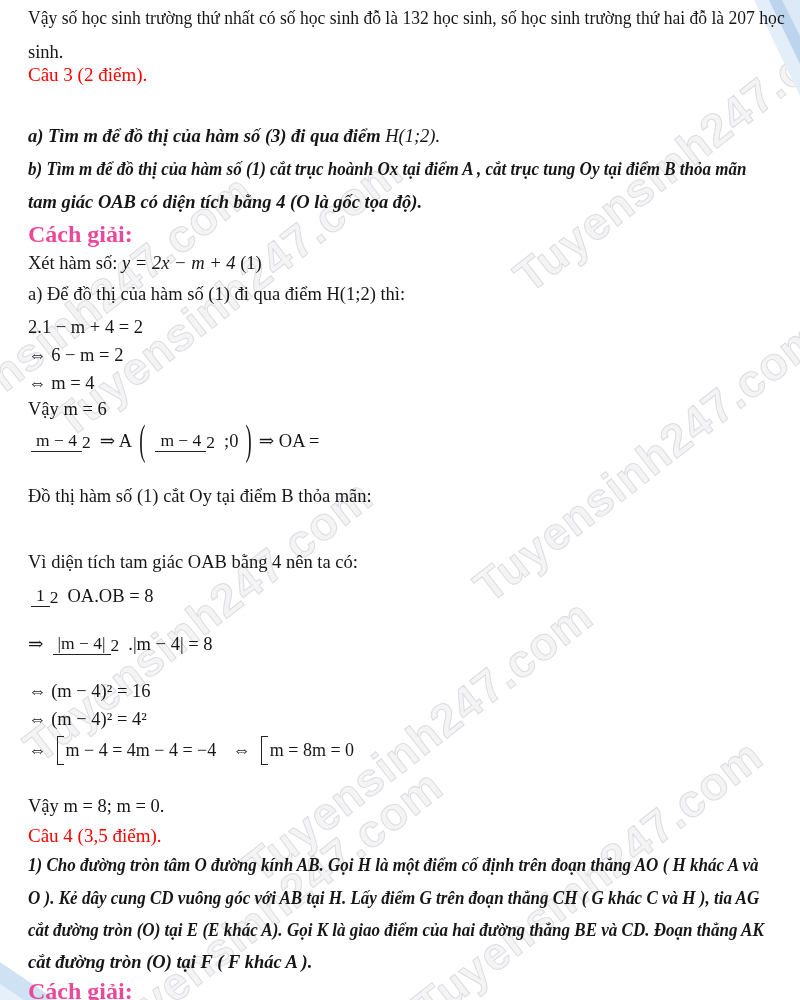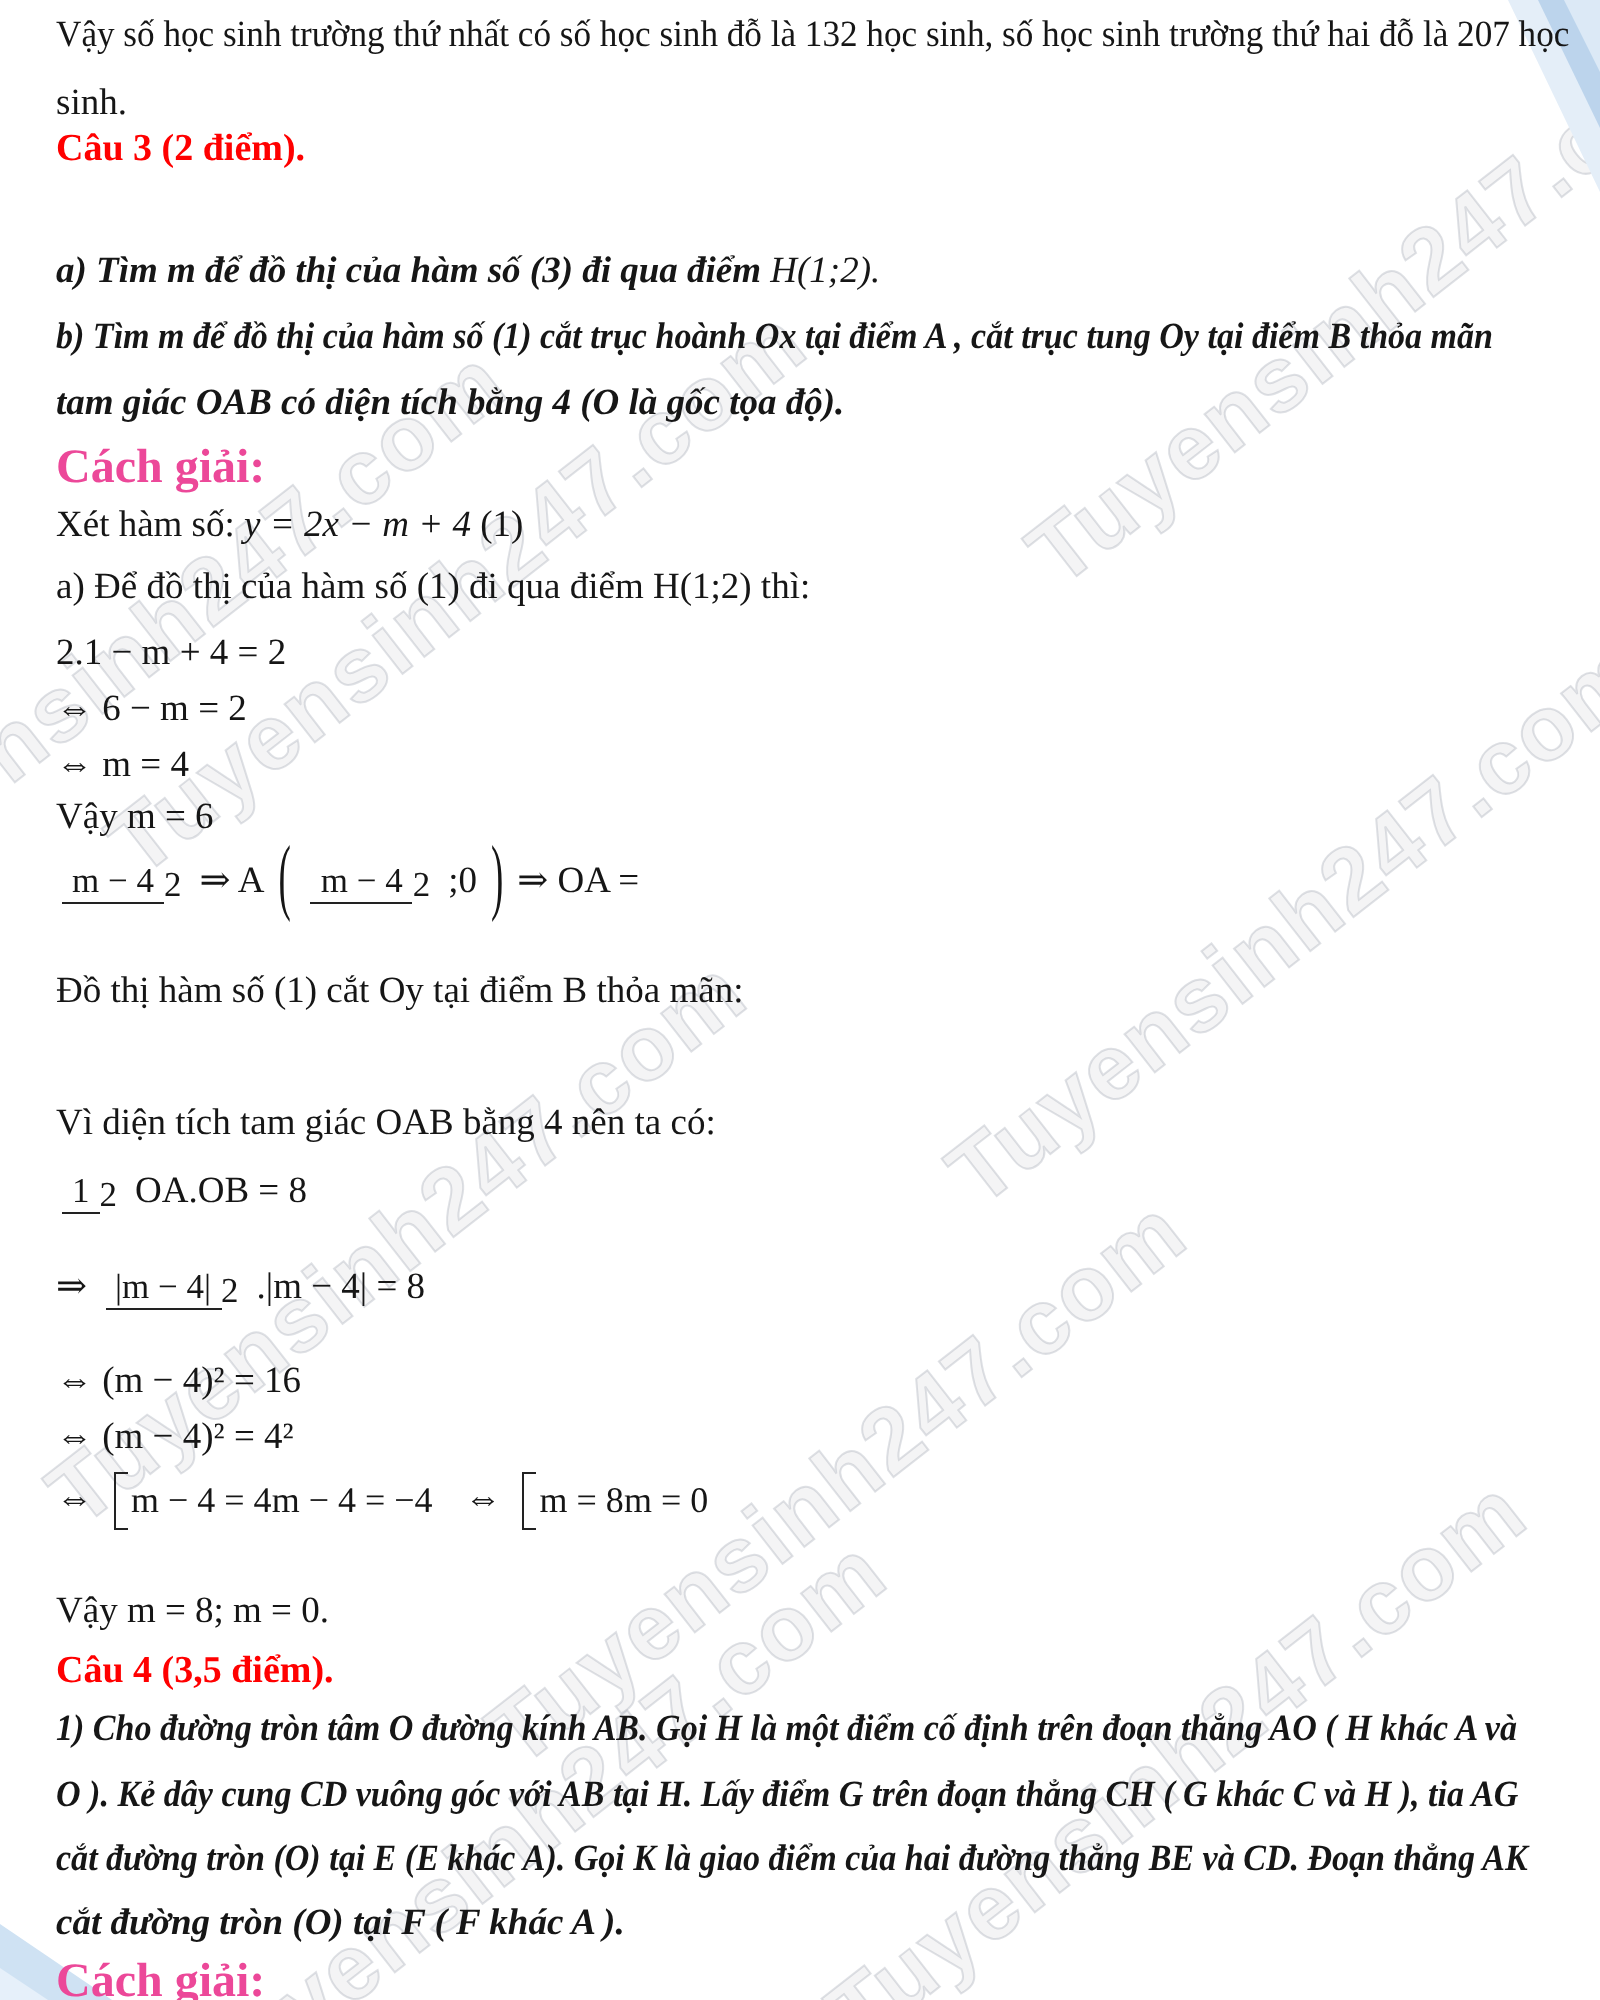--- a/index.html
+++ b/index.html
@@ -23,21 +23,21 @@
   .tr3{right:0;top:0;width:18px;height:36px;background:#dce9f6;
        clip-path:polygon(100% 0,0 0,100% 100%);}
   .bl1{left:0;bottom:0;width:56px;height:38px;background:#cfe2f3;
        clip-path:polygon(0 0,0 100%,100% 100%);}
   .bl2{left:0;bottom:0;width:24px;height:16px;background:#e6f0fa;
        clip-path:polygon(0 0,0 100%,100% 100%);}
 
   
   .line{position:absolute;left:28px;z-index:2;font-size:18.5px;white-space:nowrap;}
   .bi{font-weight:bold;font-style:italic;}
-  .red{color:#ff0000;font-weight:bold;font-size:19px;}
+  .red{color:#ff0000;font-weight:normal;font-size:19px;}
   .navy{color:#ec4899;font-weight:bold;font-size:24px;}
   .mathit{font-style:italic;font-weight:normal;}
   .sq95{transform:scaleX(0.95);transform-origin:left center;}
   .sq92{transform:scaleX(0.92);transform-origin:left center;}
 
   
   .mathline{display:flex;align-items:center;gap:6px;}
   .frac{display:inline-flex;align-items:center;
         vertical-align:middle;margin:0 3px;font-size:17.5px;line-height:1.15;}
   .frac .num{padding:0 5px 1px;border-bottom:1.4px solid #222;}

